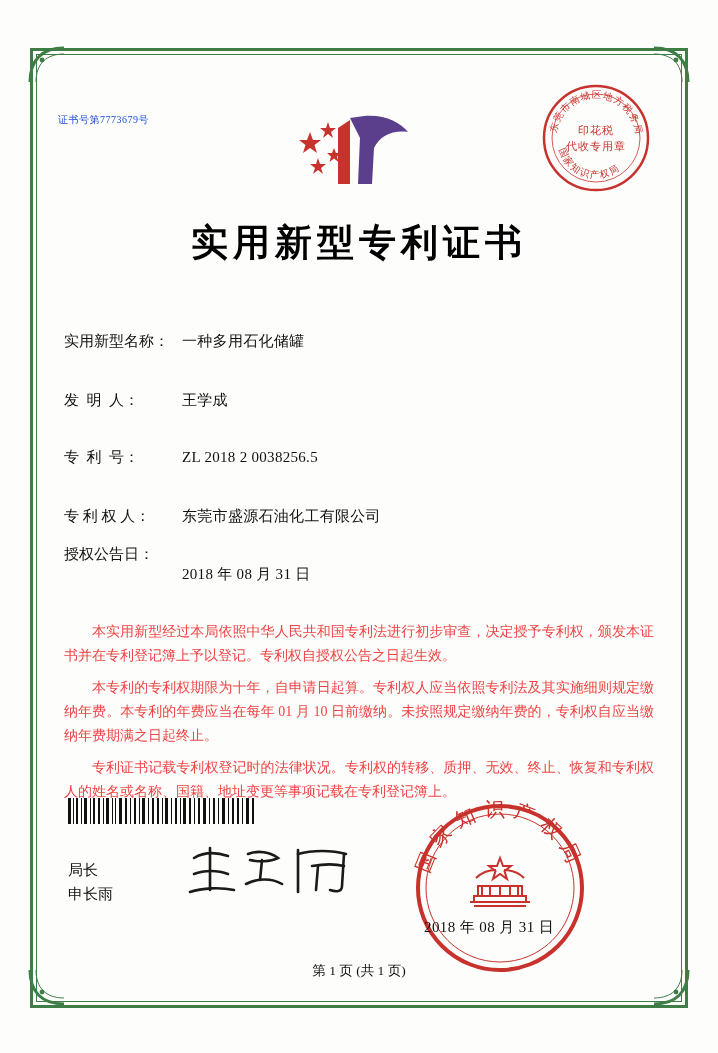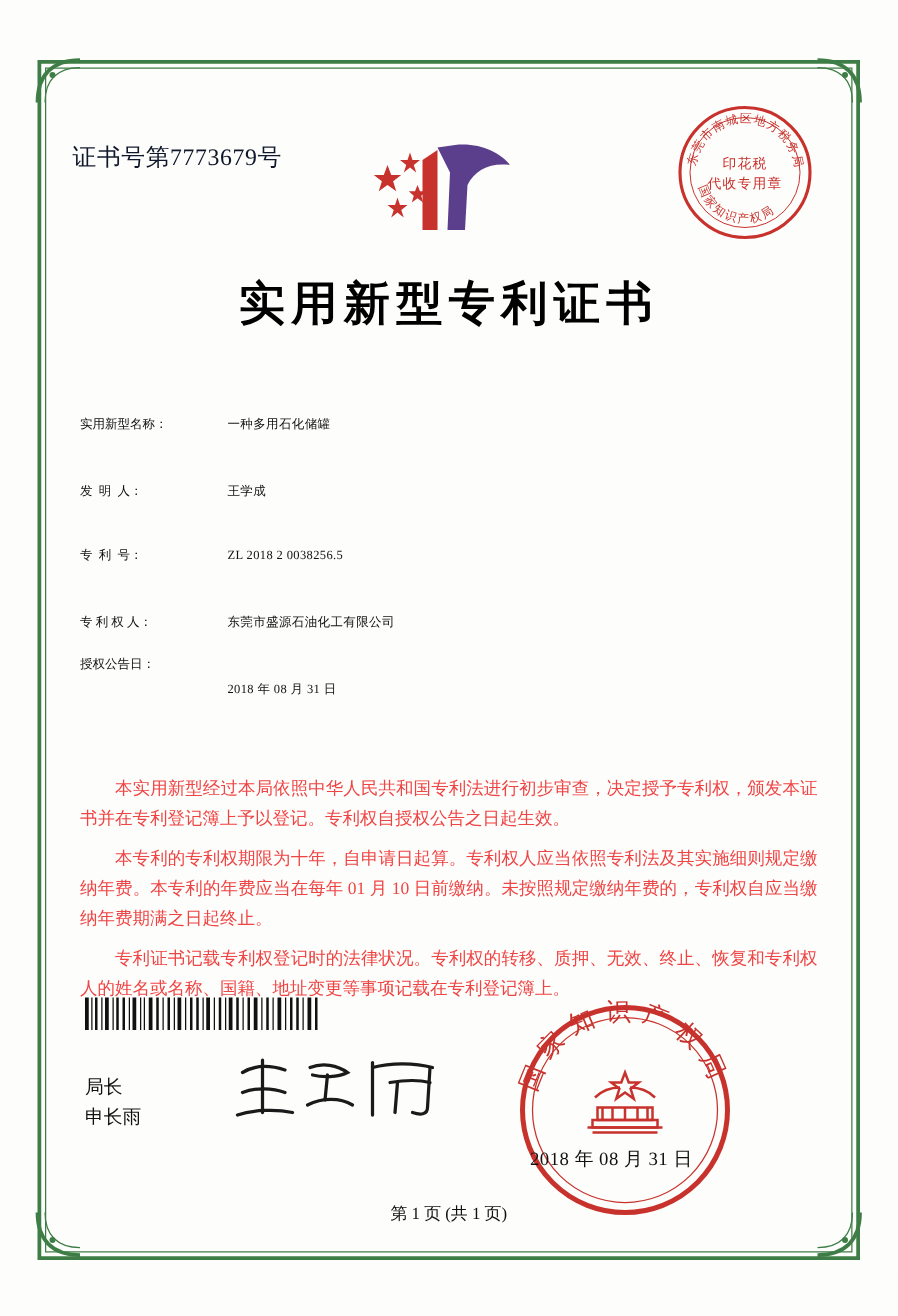--- a/index.html
+++ b/index.html
@@ -50,23 +50,23 @@
   .corner.tl { left: 26px; top: 44px; }
   .corner.tr { left: 650px; top: 44px; transform: scaleX(-1); }
   .corner.bl { left: 26px; top: 966px; transform: scaleY(-1); }
   .corner.br { left: 650px; top: 966px; transform: scale(-1,-1); }
 
   
   .cert-no {
     position: absolute;
     left: 58px;
     top: 113px;
-    font-size: 19px;
+    font-size: 10px;
     letter-spacing: 0.5px;
-    color: #0f172a;
+    color: #1d4ed8;
   }
 
   .logo {
     position: absolute;
     left: 288px;
     top: 108px;
     width: 130px;
     height: 88px;
   }
 
@@ -95,21 +95,21 @@
   .fields {
     position: absolute;
     left: 64px;
     top: 312px;
     width: 600px;
   }
   .field-row {
     display: flex;
     align-items: baseline;
     margin-bottom: 19.5px;
-    font-size: 10px;
+    font-size: 15px;
     color: #111;
   }
   .field-label {
     width: 118px;
     flex: 0 0 118px;
     letter-spacing: 0px;
     white-space: pre;
   }
   .field-value {
     flex: 1 1 auto;

